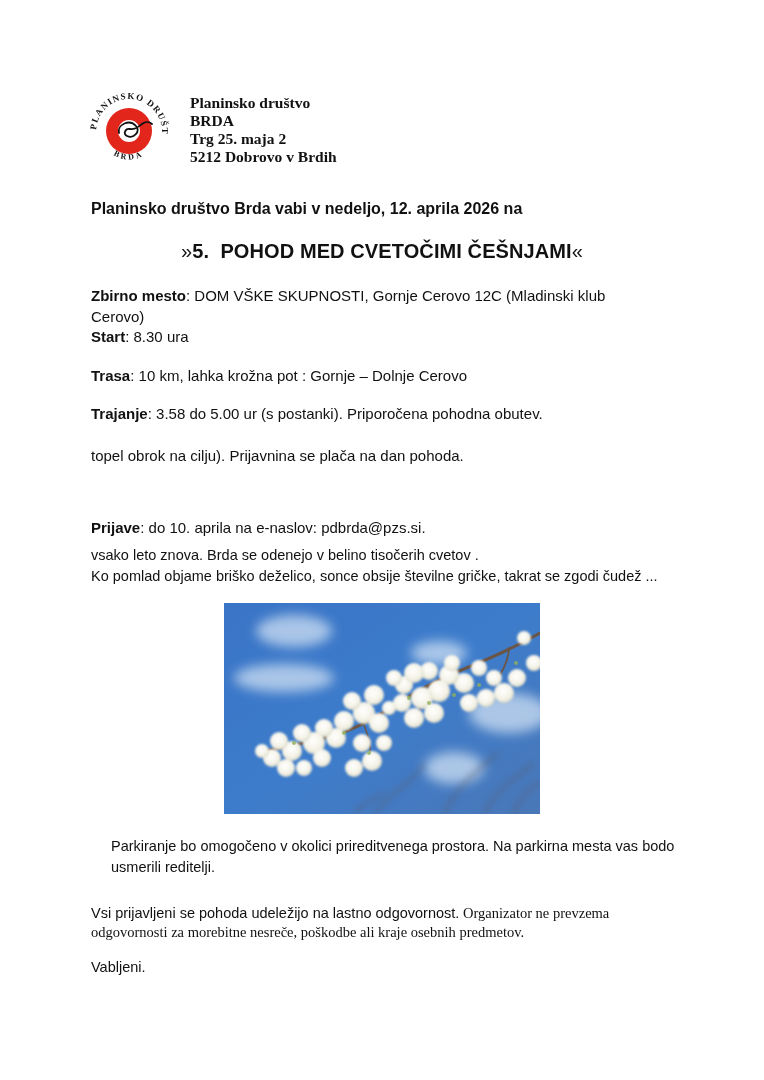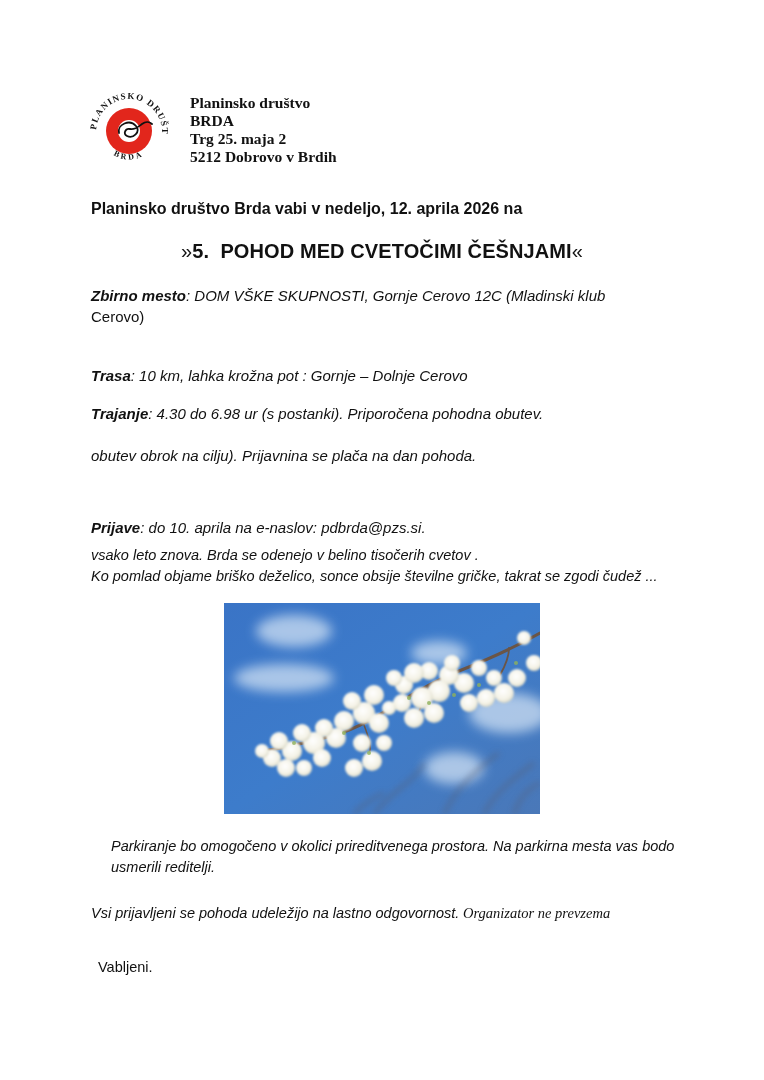--- a/index.html
+++ b/index.html
@@ -11,21 +11,21 @@
     #logo { left:86px; top:86px; width:86px; height:86px; }
     #org-block { left:190px; top:94px; font-family:"Liberation Serif", serif; font-weight:bold; font-size:15.5px; line-height:18px; color:#111; }
     #org-block div { white-space:nowrap; }
 
     #intro { left:91px; top:200px; font-size:16px; font-weight:bold; white-space:nowrap; }
     #title { left:0; width:764px; top:240px; text-align:center; font-size:20px; font-weight:bold; white-space:nowrap; letter-spacing:0.1px; }
     #title .q { font-weight:normal; }
 
     .para { left:91px; width:590px; font-size:15px; line-height:20.5px; }
     .para b { font-weight:bold; }
-    .nowrap { white-space:nowrap;font-style:italic; }
+    .nowrap { white-space:nowrap; }
 
     #photo { left:224px; top:603px; width:316px; height:211px; overflow:hidden; }
     #photo svg { display:block; }
 
     .serif-inline { font-family:"Liberation Serif", serif; font-size:14.5px; }
   </style>
 </head>
 <body>
 
 <div id="logo" class="abs">
@@ -55,32 +55,33 @@
 
 <div id="intro" class="abs sans">Planinsko društvo Brda vabi v nedeljo, 12. aprila 2026 na</div>
 
 <div id="title" class="abs sans">
   <span class="q">»</span><span style="white-space:pre">5.  POHOD MED CVETOČIMI ČEŠNJAMI</span><span class="q">«</span>
 </div>
 
 <div class="abs para sans" style="top:286px;">
   <div class="nowrap"><b>Zbirno mesto</b><span>: DOM VŠKE SKUPNOSTI, Gornje Cerovo 12C (Mladinski klub</span></div>
   <div><span>Cerovo)</span></div>
+  <div><b>Start</b><span>: 8.30 ura</span></div>
 </div>
 
 <div class="abs para sans nowrap" style="top:366px;">
   <b>Trasa</b><span>: 10 km, lahka krožna pot : Gornje – Dolnje Cerovo</span>
 </div>
 
 <div class="abs para sans nowrap" style="top:404px;">
-  <b>Trajanje</b><span>: 4.30 do 6.98 ur (s postanki). Priporočena pohodna obutev.</span>
+  <b>Trajanje</b><span>: 3.58 do 5.00 ur (s postanki). Priporočena pohodna obutev.</span>
 </div>
 
 <div class="abs para sans" style="top:446px;">
-  <div class="nowrap"><span>obutev obrok na cilju). Prijavnina se plača na dan pohoda.</span></div>
+  <div class="nowrap"><span>topel obrok na cilju). Prijavnina se plača na dan pohoda.</span></div>
 </div>
 
 <div class="abs para sans nowrap" style="top:518px;">
   <b>Prijave</b><span>: do 10. aprila na e-naslov: pdbrda@pzs.si.</span>
 </div>
 
 <div class="abs para sans" style="top:545px; font-size:14.5px;">
   <div class="nowrap">vsako leto znova. Brda se odenejo v belino tisočerih cvetov .</div>
   <div class="nowrap">Ko pomlad objame briško deželico, sonce obsije številne gričke, takrat se zgodi čudež ...</div>
 </div>
@@ -189,15 +190,16 @@
   </svg>
 </div>
 
 <div class="abs para sans" style="top:836px; font-size:14.5px;margin-left:20px;">
   <div class="nowrap">Parkiranje bo omogočeno v okolici prireditvenega prostora. Na parkirna mesta vas bodo</div>
   <div class="nowrap">usmerili reditelji.</div>
 </div>
 
 <div class="abs para" style="top:904px; font-size:14.5px; line-height:19px;">
   <div class="nowrap"><span class="sans">Vsi prijavljeni se pohoda udeležijo na lastno odgovornost.</span><span class="serif-inline"> Organizator ne prevzema</span></div>
-</div>
-
-<div class="abs para sans" style="top:957px; font-size:14.5px;margin-left:7px;">Vabljeni.</div>
+  <div class="nowrap"><span class="serif-inline">odgovornosti za morebitne nesreče, poškodbe ali kraje osebnih predmetov.</span></div>
+</div>
+
+<div class="abs para sans" style="top:957px; font-size:14.5px;">Vabljeni.</div>
 
 </body></html>

